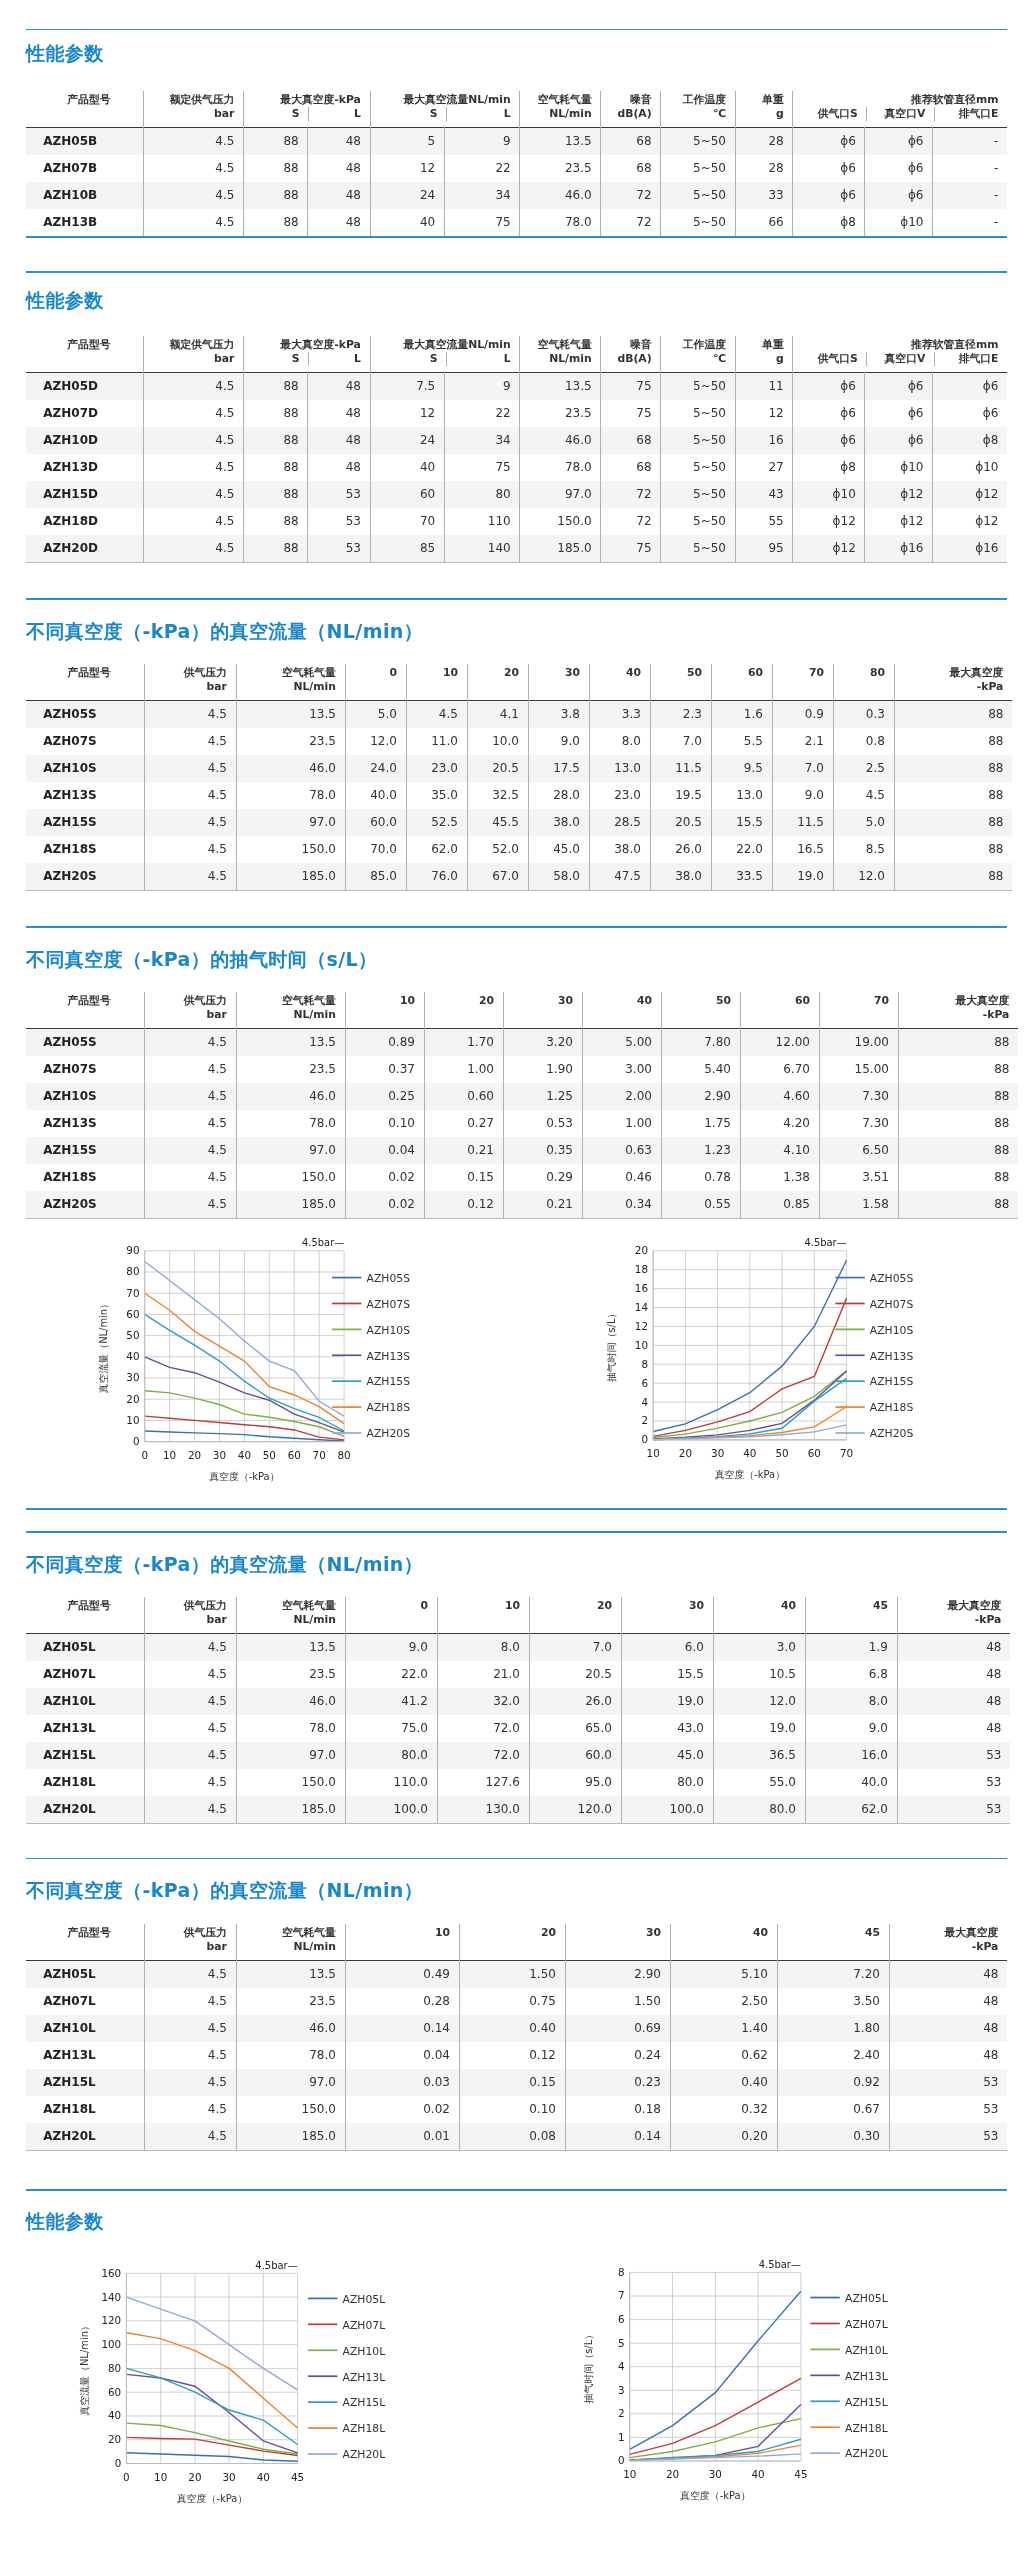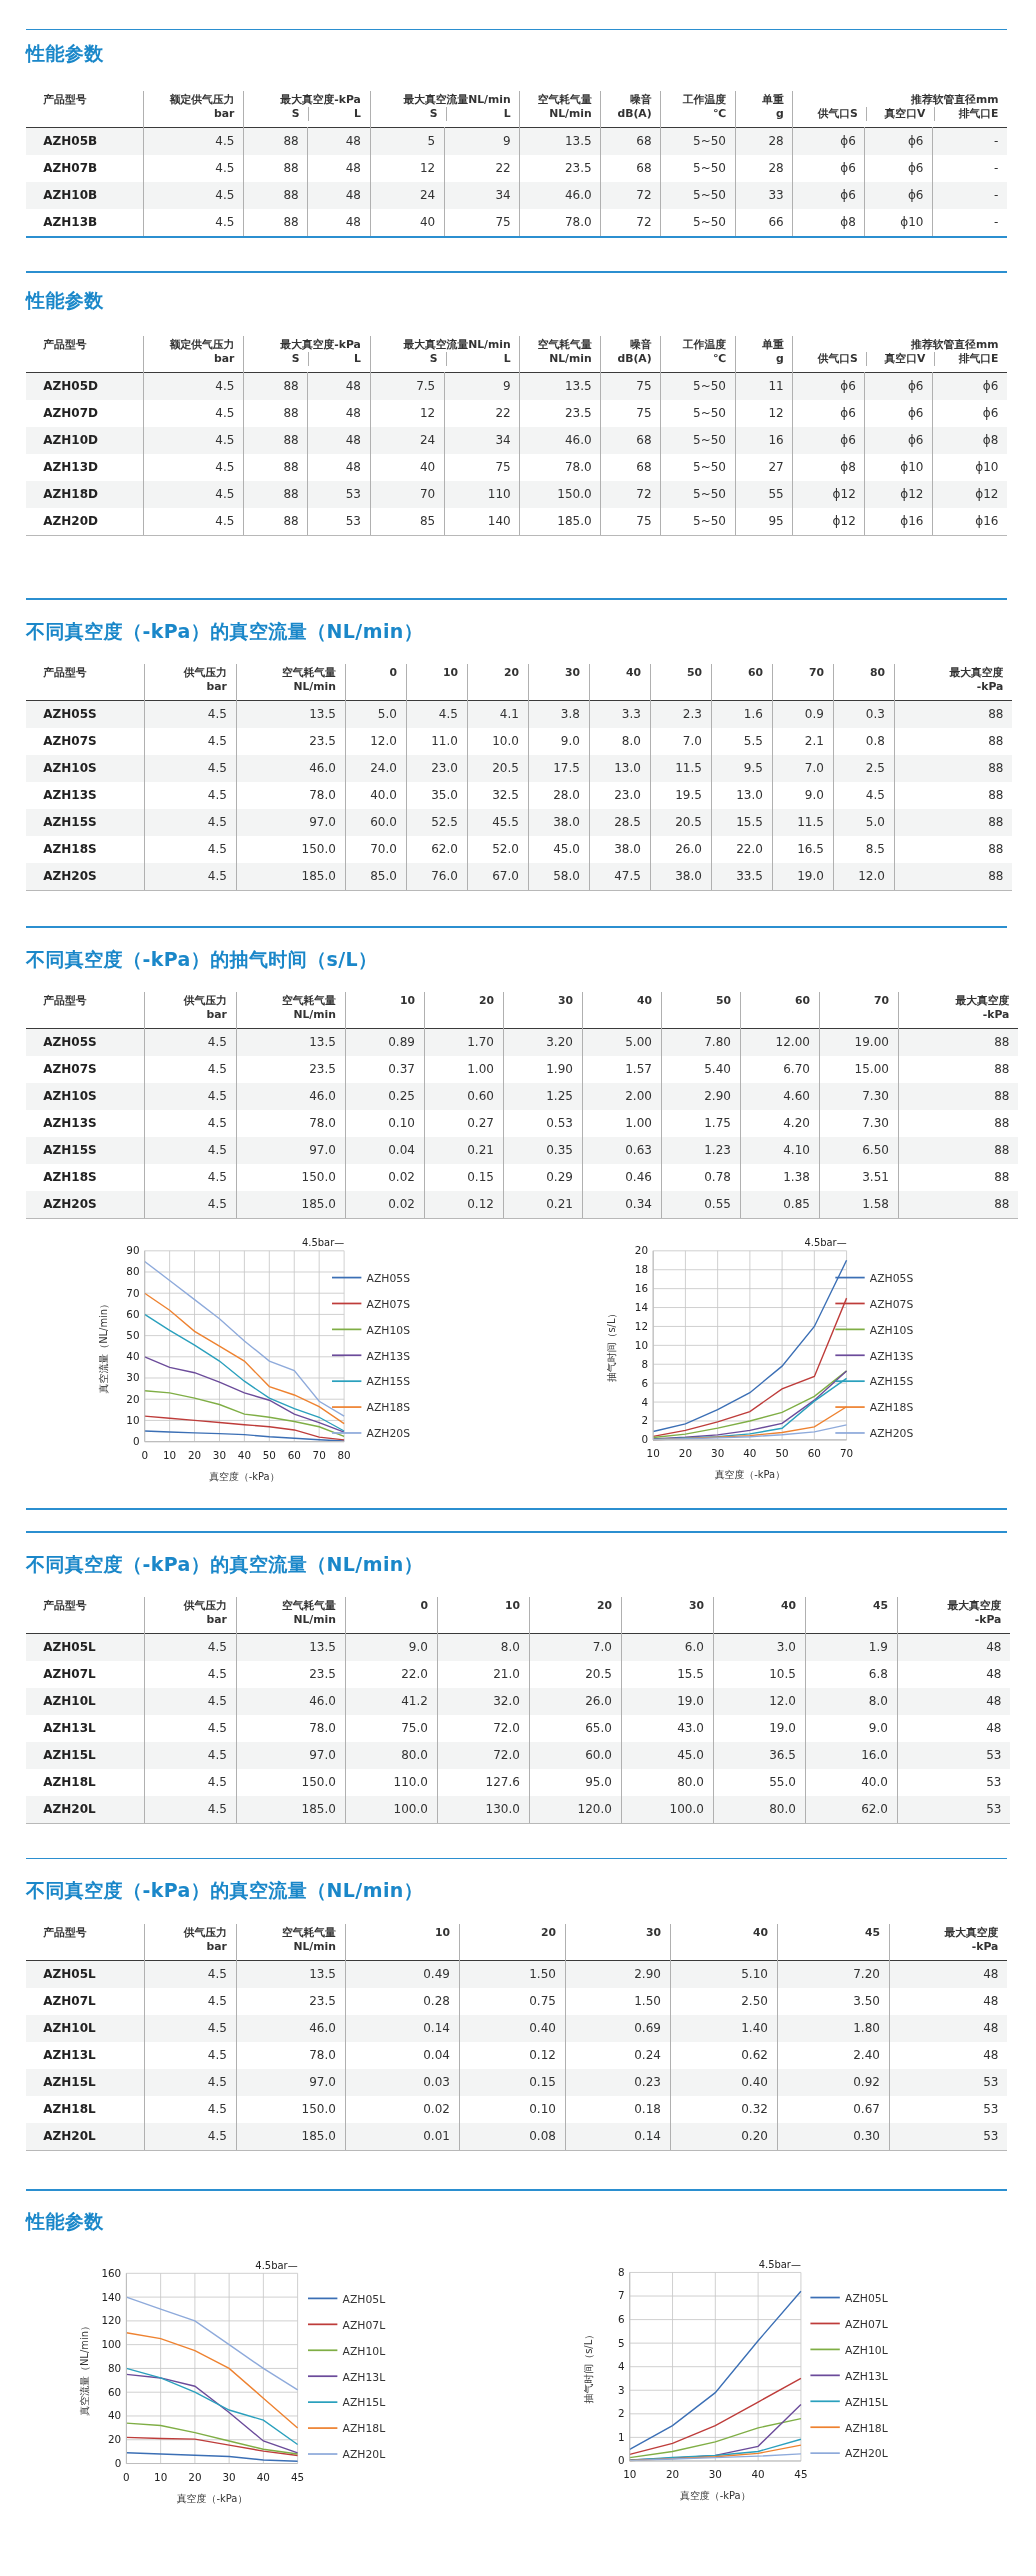--- a/index.html
+++ b/index.html
@@ -2,21 +2,21 @@
 <html style="font-size:14px"><head>
 <meta charset="utf-8">
 <style>
   html,body{margin:0;padding:0;background:#fff;}
   body{width:1037px;height:2576px;position:relative;overflow:hidden;font-family:"DejaVu Sans","Liberation Sans",sans-serif;color:#222;}
   .section{position:absolute;left:26px;width:981px;}
   .rule{position:absolute;left:0;width:981px;height:1.7px;background:#2b8fd0;}
   .title{position:absolute;left:0;font-size:19px;font-weight:bold;color:#1a87c9;white-space:nowrap;letter-spacing:0.4px;}
   table.spec{position:absolute;left:0;width:981px;border-collapse:collapse;table-layout:fixed;font-size:12px;}
   table.spec th{font-weight:bold;font-size:10.8px;color:#333;text-align:right;vertical-align:top;padding:1.7px 8.6px 0 3.5px;line-height:14px;border-left:1.3px solid #b0b0b0;height:34px;}
-  table.spec th:first-child{border-left:none;text-align:left;padding-left:17.3px;}
+  table.spec th:first-child{border-left:none;text-align:center;padding-left:17.3px;}
   table.spec thead tr{border-bottom:1.7px solid #3a3a3a;}
   table.spec td{text-align:right;padding:0 8.6px 0 3.5px;height:27px;border-left:1.3px solid #b0b0b0;color:#333;font-size:12px;}
   table.spec td:first-child{border-left:none;text-align:left;padding-left:17.3px;font-weight:bold;color:#222;}
   table.spec tbody tr:nth-child(odd) td{background:#f3f4f4;}
   table.spec tbody tr:last-child td{border-bottom:1.3px solid #b8b8b8;}
   table.spec.blue-bottom tbody tr:last-child td{border-bottom:2.2px solid #2b8fd0;}
   .sub{display:block;}
   .sub-split{display:flex;justify-content:space-between;}
   .chart{position:absolute;}
   .chart svg{overflow:visible;}
@@ -277,20 +277,35 @@
           <td>75</td>
           <td>78.0</td>
           <td>68</td>
           <td>5~50</td>
           <td>27</td>
           <td>ϕ8</td>
           <td>ϕ10</td>
           <td>ϕ10</td>
         </tr>
         <tr>
+          <td>AZH15D</td>
+          <td>4.5</td>
+          <td>88</td>
+          <td>53</td>
+          <td>60</td>
+          <td>80</td>
+          <td>97.0</td>
+          <td>72</td>
+          <td>5~50</td>
+          <td>43</td>
+          <td>ϕ10</td>
+          <td>ϕ12</td>
+          <td>ϕ12</td>
+        </tr>
+        <tr>
           <td>AZH18D</td>
           <td>4.5</td>
           <td>88</td>
           <td>53</td>
           <td>70</td>
           <td>110</td>
           <td>150.0</td>
           <td>72</td>
           <td>5~50</td>
           <td>55</td>
@@ -527,21 +542,21 @@
           <td>19.00</td>
           <td>88</td>
         </tr>
         <tr>
           <td>AZH07S</td>
           <td>4.5</td>
           <td>23.5</td>
           <td>0.37</td>
           <td>1.00</td>
           <td>1.90</td>
-          <td>1.57</td>
+          <td>3.00</td>
           <td>5.40</td>
           <td>6.70</td>
           <td>15.00</td>
           <td>88</td>
         </tr>
         <tr>
           <td>AZH10S</td>
           <td>4.5</td>
           <td>46.0</td>
           <td>0.25</td>

